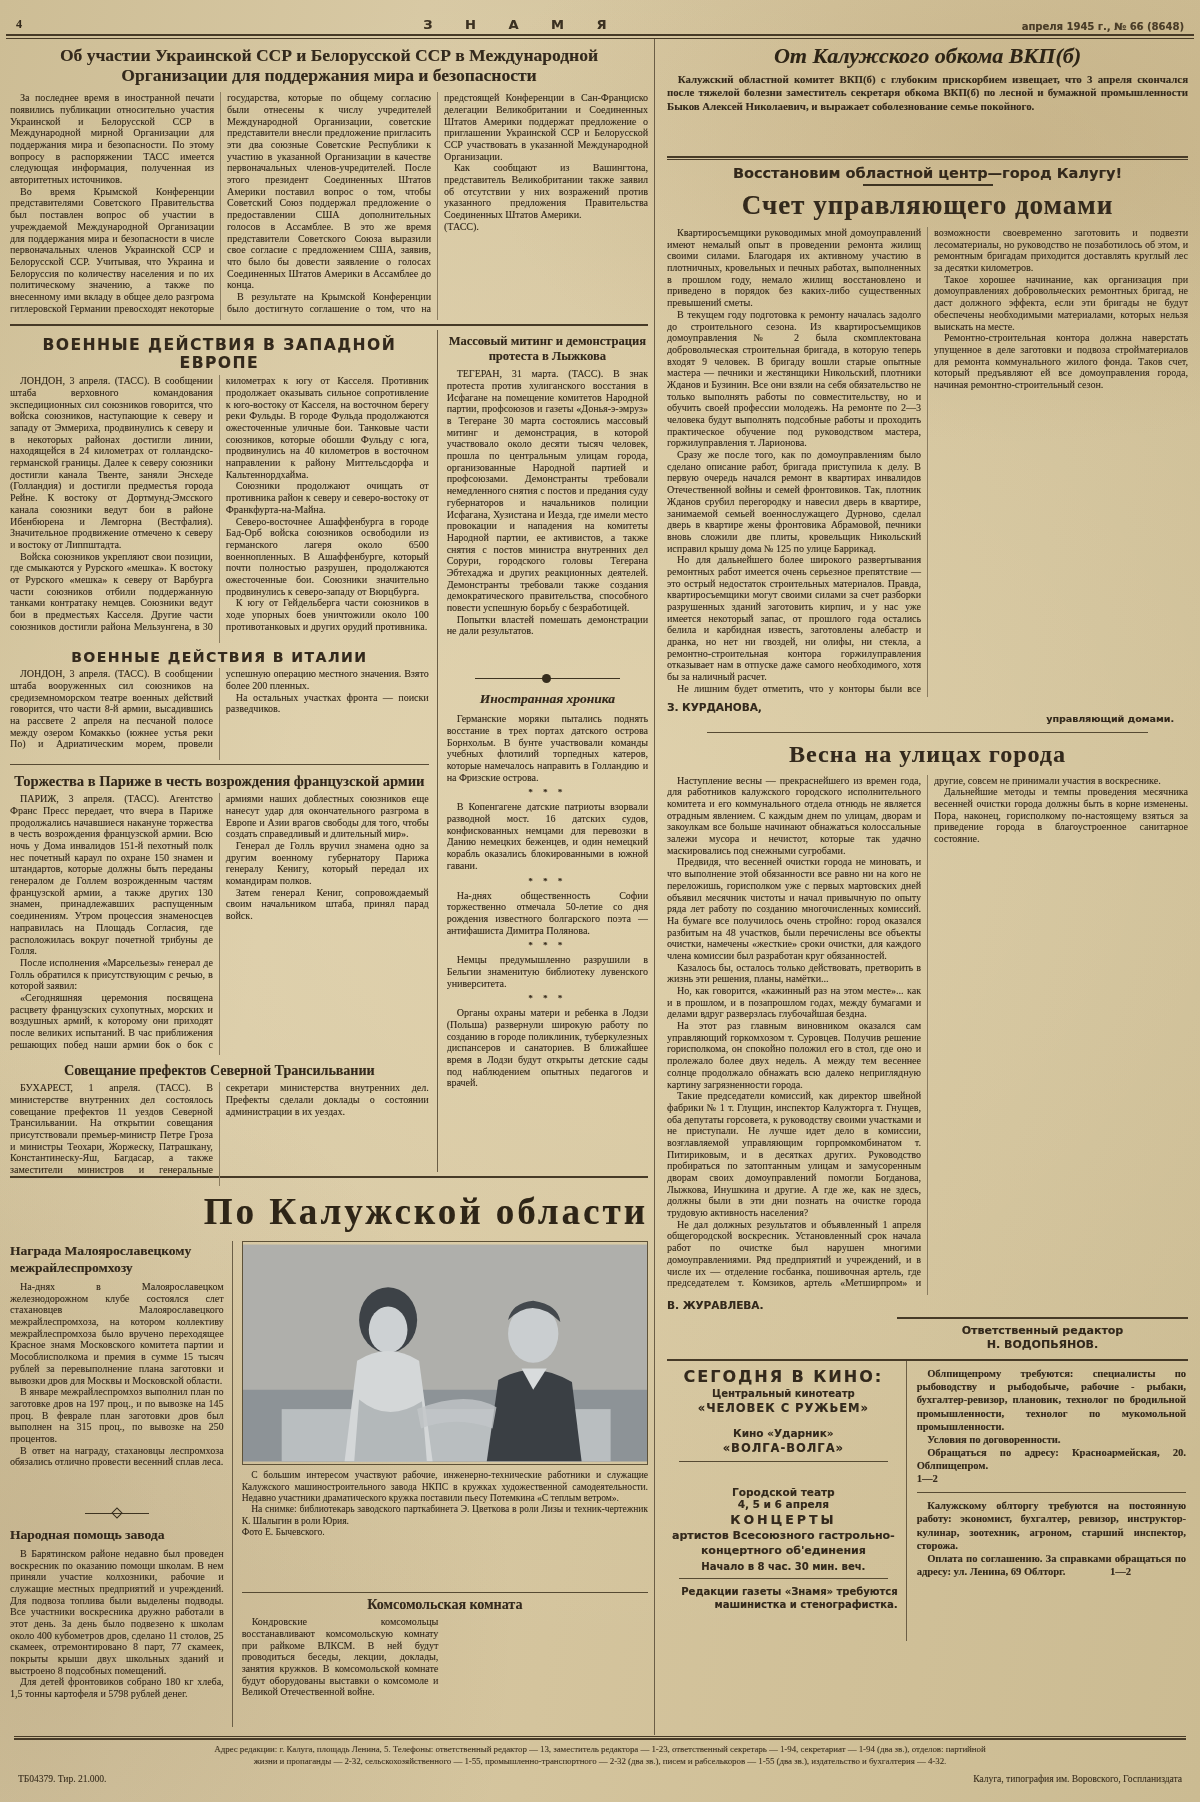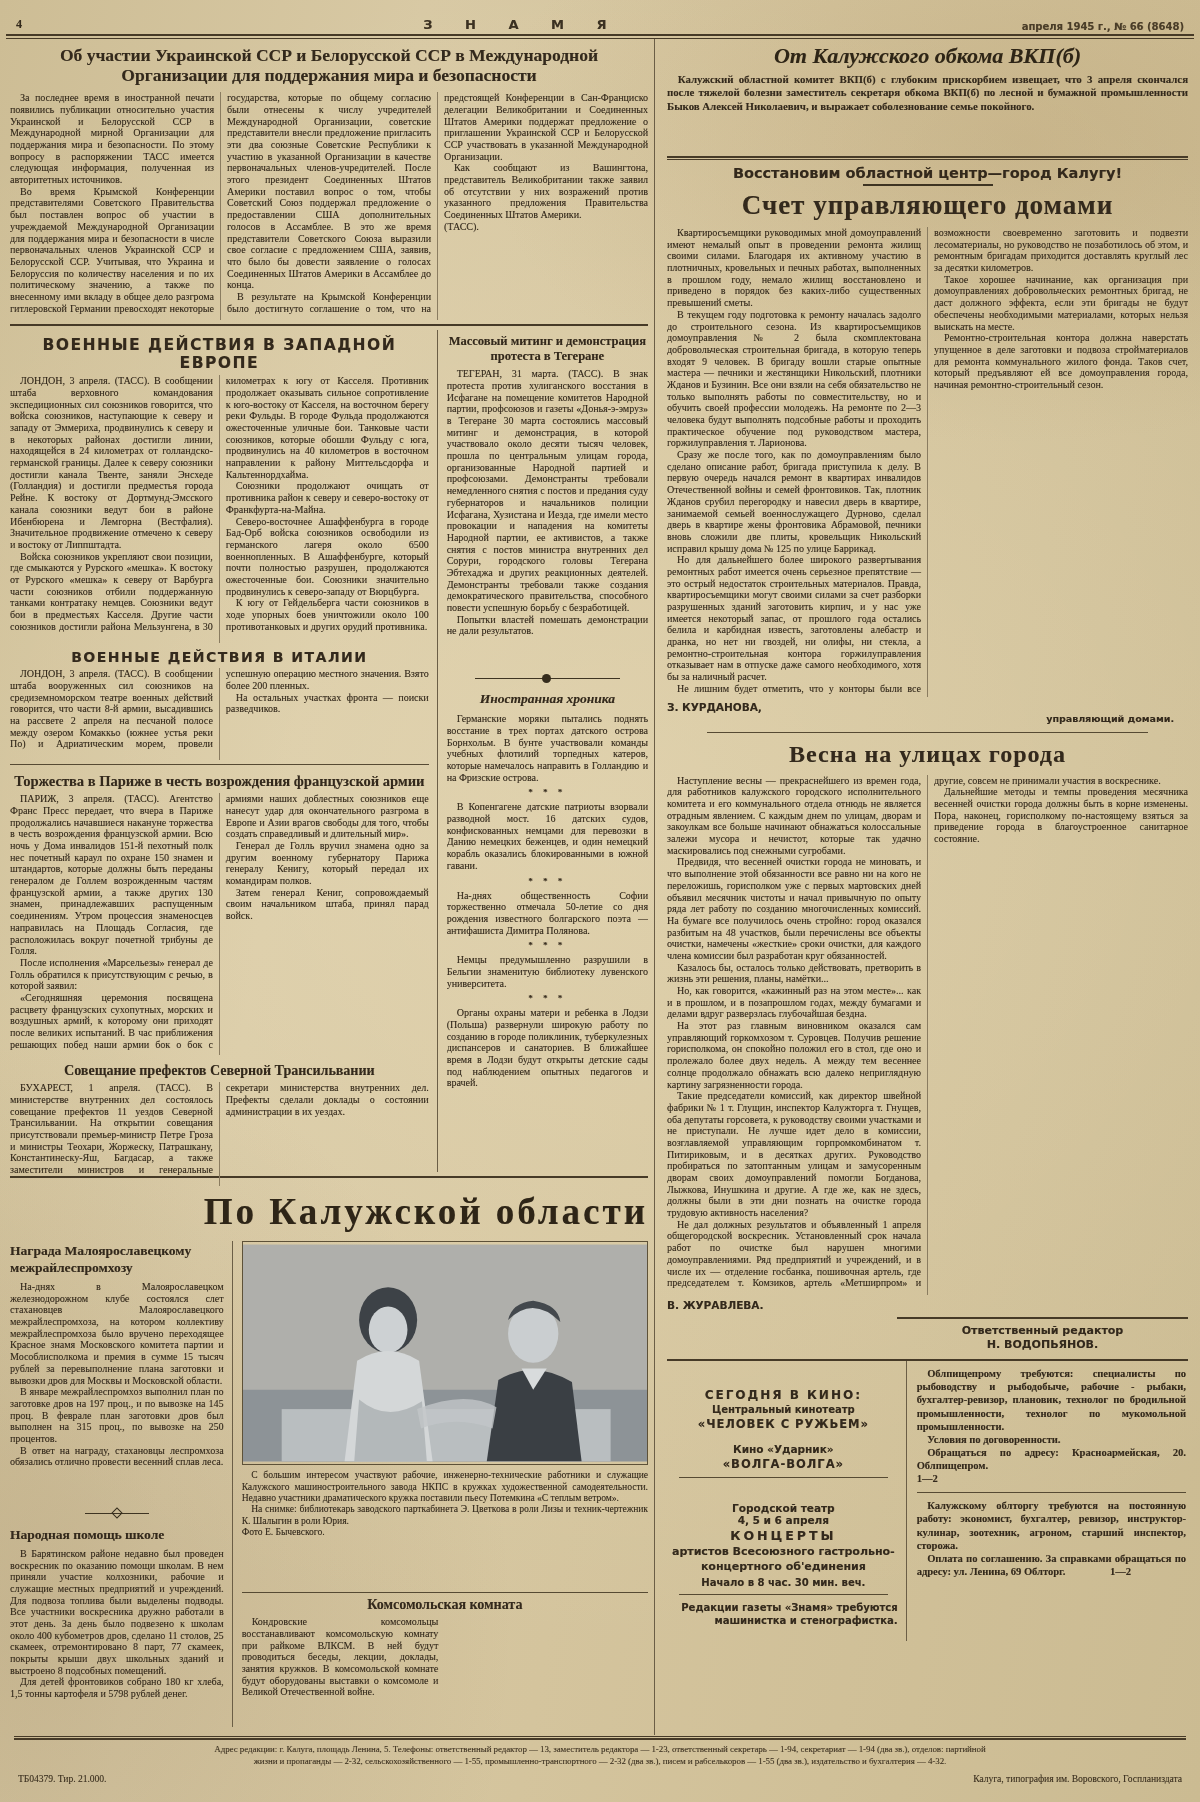--- a/index.html
+++ b/index.html
@@ -73,21 +73,21 @@
   .schet-h{font-size:27px; letter-spacing:1px; margin:4px 0 6px;}
   .schet-b{height:470px;}
   .vesna-h{font-size:24px; letter-spacing:1px; margin:6px 0 6px;}
   .vesna-b{height:520px;}
   .sig{font-family:"DejaVu Sans", sans-serif; font-weight:bold; font-size:10.5px; text-align:left; padding-right:26px; margin-top:4px;}
   .sig-role{font-family:"DejaVu Sans", sans-serif; font-weight:bold; font-size:9.5px; text-align:right; padding-right:14px;}
   .editor{font-family:"DejaVu Sans", sans-serif; font-weight:bold; font-size:11px; text-align:center; line-height:1.3; white-space:pre-line; margin-top:5px;}
   .adsrow{display:flex; margin-top:7px; border-top:2px solid #463a27; height:282px;}
   .kino{width:46%; border-right:1px solid #6b5e46; padding:6px 8px 0 2px; text-align:center;}
   .kino div{font-family:"DejaVu Sans", sans-serif; font-weight:bold;}
-  .kino .k1{font-size:12px; letter-spacing:2px;margin-top:21px;}
+  .kino .k1{font-size:16px; letter-spacing:2px;}
   .kino .k2{font-size:10px; margin-top:2px;}
   .kino .k3{font-size:11.5px; margin-top:2px; letter-spacing:1px;}
   .kino .k4{font-size:10.5px; margin-top:12px;}
   .kino .k5{font-size:11.5px; margin-top:2px; letter-spacing:1px;}
   .kino .k6{font-size:10.5px; margin-top:24px;}
   .kino .k7{font-size:10.5px;}
   .kino .k8{font-size:12.5px; letter-spacing:3px; margin-top:2px;}
   .kino .k9{font-size:11px; margin-top:2px; line-height:1.3;}
   .kino .k10{font-size:10px; margin-top:3px;}
   .kino .kr{font-size:10px; text-align:right; margin-top:6px; line-height:1.3;}
@@ -155,21 +155,21 @@
  Затем генерал Кениг, сопровождаемый своим начальником штаба, принял парад войск.</div>
           </div>
           <div>
             <div class="sec-h2">Совещание префектов Северной Трансильвании</div>
             <div class="bt c2" style="height:104px"> БУХАРЕСТ, 1 апреля. (ТАСС). В министерстве внутренних дел состоялось совещание префектов 11 уездов Северной Трансильвании. На открытии совещания присутствовали премьер-министр Петре Гроза и министры Теохари, Жоржеску, Патрашкану, Константинеску-Яш, Багдасар, а также заместители министров и генеральные секретари министерства внутренних дел. Префекты сделали доклады о состоянии администрации в их уездах.</div>
           </div>
         </div>
 
         <div class="mcol">
           <div>
-            <div class="tehran-h">Массовый митинг и демонстрация протеста в Тегеране</div>
+            <div class="tehran-h">Массовый митинг и демонстрация протеста в Лыжкова</div>
             <div class="bt" style="height:298px"> ТЕГЕРАН, 31 марта. (ТАСС). В знак протеста против хулиганского восстания в Исфагане на помещение комитетов Народной партии, профсоюзов и газеты «Донья-э-эмруз» в Тегеране 30 марта состоялись массовый митинг и демонстрация, в которой участвовало около десяти тысяч человек, прошла по центральным улицам города, организованные Народной партией и профсоюзами. Демонстранты требовали немедленного снятия с постов и предания суду губернаторов и начальников полиции Исфагана, Хузистана и Иезда, где имели место провокации и нападения на комитеты Народной партии, ее активистов, а также снятия с постов министра внутренних дел Сорури, городского головы Тегерана Эбтехаджа и других реакционных деятелей. Демонстранты требовали также создания демократического правительства, способного повести успешную борьбу с безработицей.
  Попытки властей помешать демонстрации не дали результатов.</div>
           </div>
           <div class="bullet-div">
               <i></i>
             </div>
           <div>
             <div class="chron-h">Иностранная хроника</div>
             <div class="bt"> Германские моряки пытались поднять восстание в трех портах датского острова Борнхольм. В бунте участвовали команды учебных флотилий торпедных катеров, которые намечалось направить в Голландию и на Фризские острова.</div>
             <div class="stars">*   *   *</div>
@@ -192,21 +192,21 @@
           <div>
             <div class="award-h">Награда Малоярославецкому межрайлеспромхозу</div>
             <div class="bt" style="height:218px"> На-днях в Малоярославецком железнодорожном клубе состоялся слет стахановцев Малоярославецкого межрайлеспромхоза, на котором коллективу межрайлеспромхоза было вручено переходящее Красное знамя Московского комитета партии и Мособлисполкома и премия в сумме 15 тысяч рублей за перевыполнение плана заготовки и вывозки дров для Москвы и Московской области.
  В январе межрайлеспромхоз выполнил план по заготовке дров на 197 проц., и по вывозке на 145 проц. В феврале план заготовки дров был выполнен на 315 проц., по вывозке на 250 процентов.
  В ответ на награду, стахановцы леспромхоза обязались отлично провести весенний сплав леса.</div>
           </div>
           <div class="dia-div">
               <i></i>
             </div>
           <div>
-            <div class="award-h">Народная помощь школе</div>
+            <div class="award-h">Народная помощь завода</div>
             <div class="bt" style="height:188px"> В Барятинском районе недавно был проведен воскресник по оказанию помощи школам. В нем приняли участие колхозники, рабочие и служащие местных предприятий и учреждений. Для подвоза топлива были выделены подводы. Все участники воскресника дружно работали в этот день. За день было подвезено к школам около 400 кубометров дров, сделано 11 столов, 25 скамеек, отремонтировано 8 парт, 77 скамеек, покрыты крыши двух школьных зданий и выстроено 8 подсобных помещений.
  Для детей фронтовиков собрано 180 кг хлеба, 1,5 тонны картофеля и 5798 рублей денег.</div>
           </div>
         </div>
 
         <div class="kal-r">
           <svg class="photo" viewBox="0 0 418 224" aria-hidden="true">
             <rect width="418" height="224" fill="#a7adb0"></rect>
             <rect width="418" height="224" fill="#c7b89a" opacity="0.25"></rect>
             <rect x="0" y="150" width="418" height="74" fill="#8d9397"></rect>

